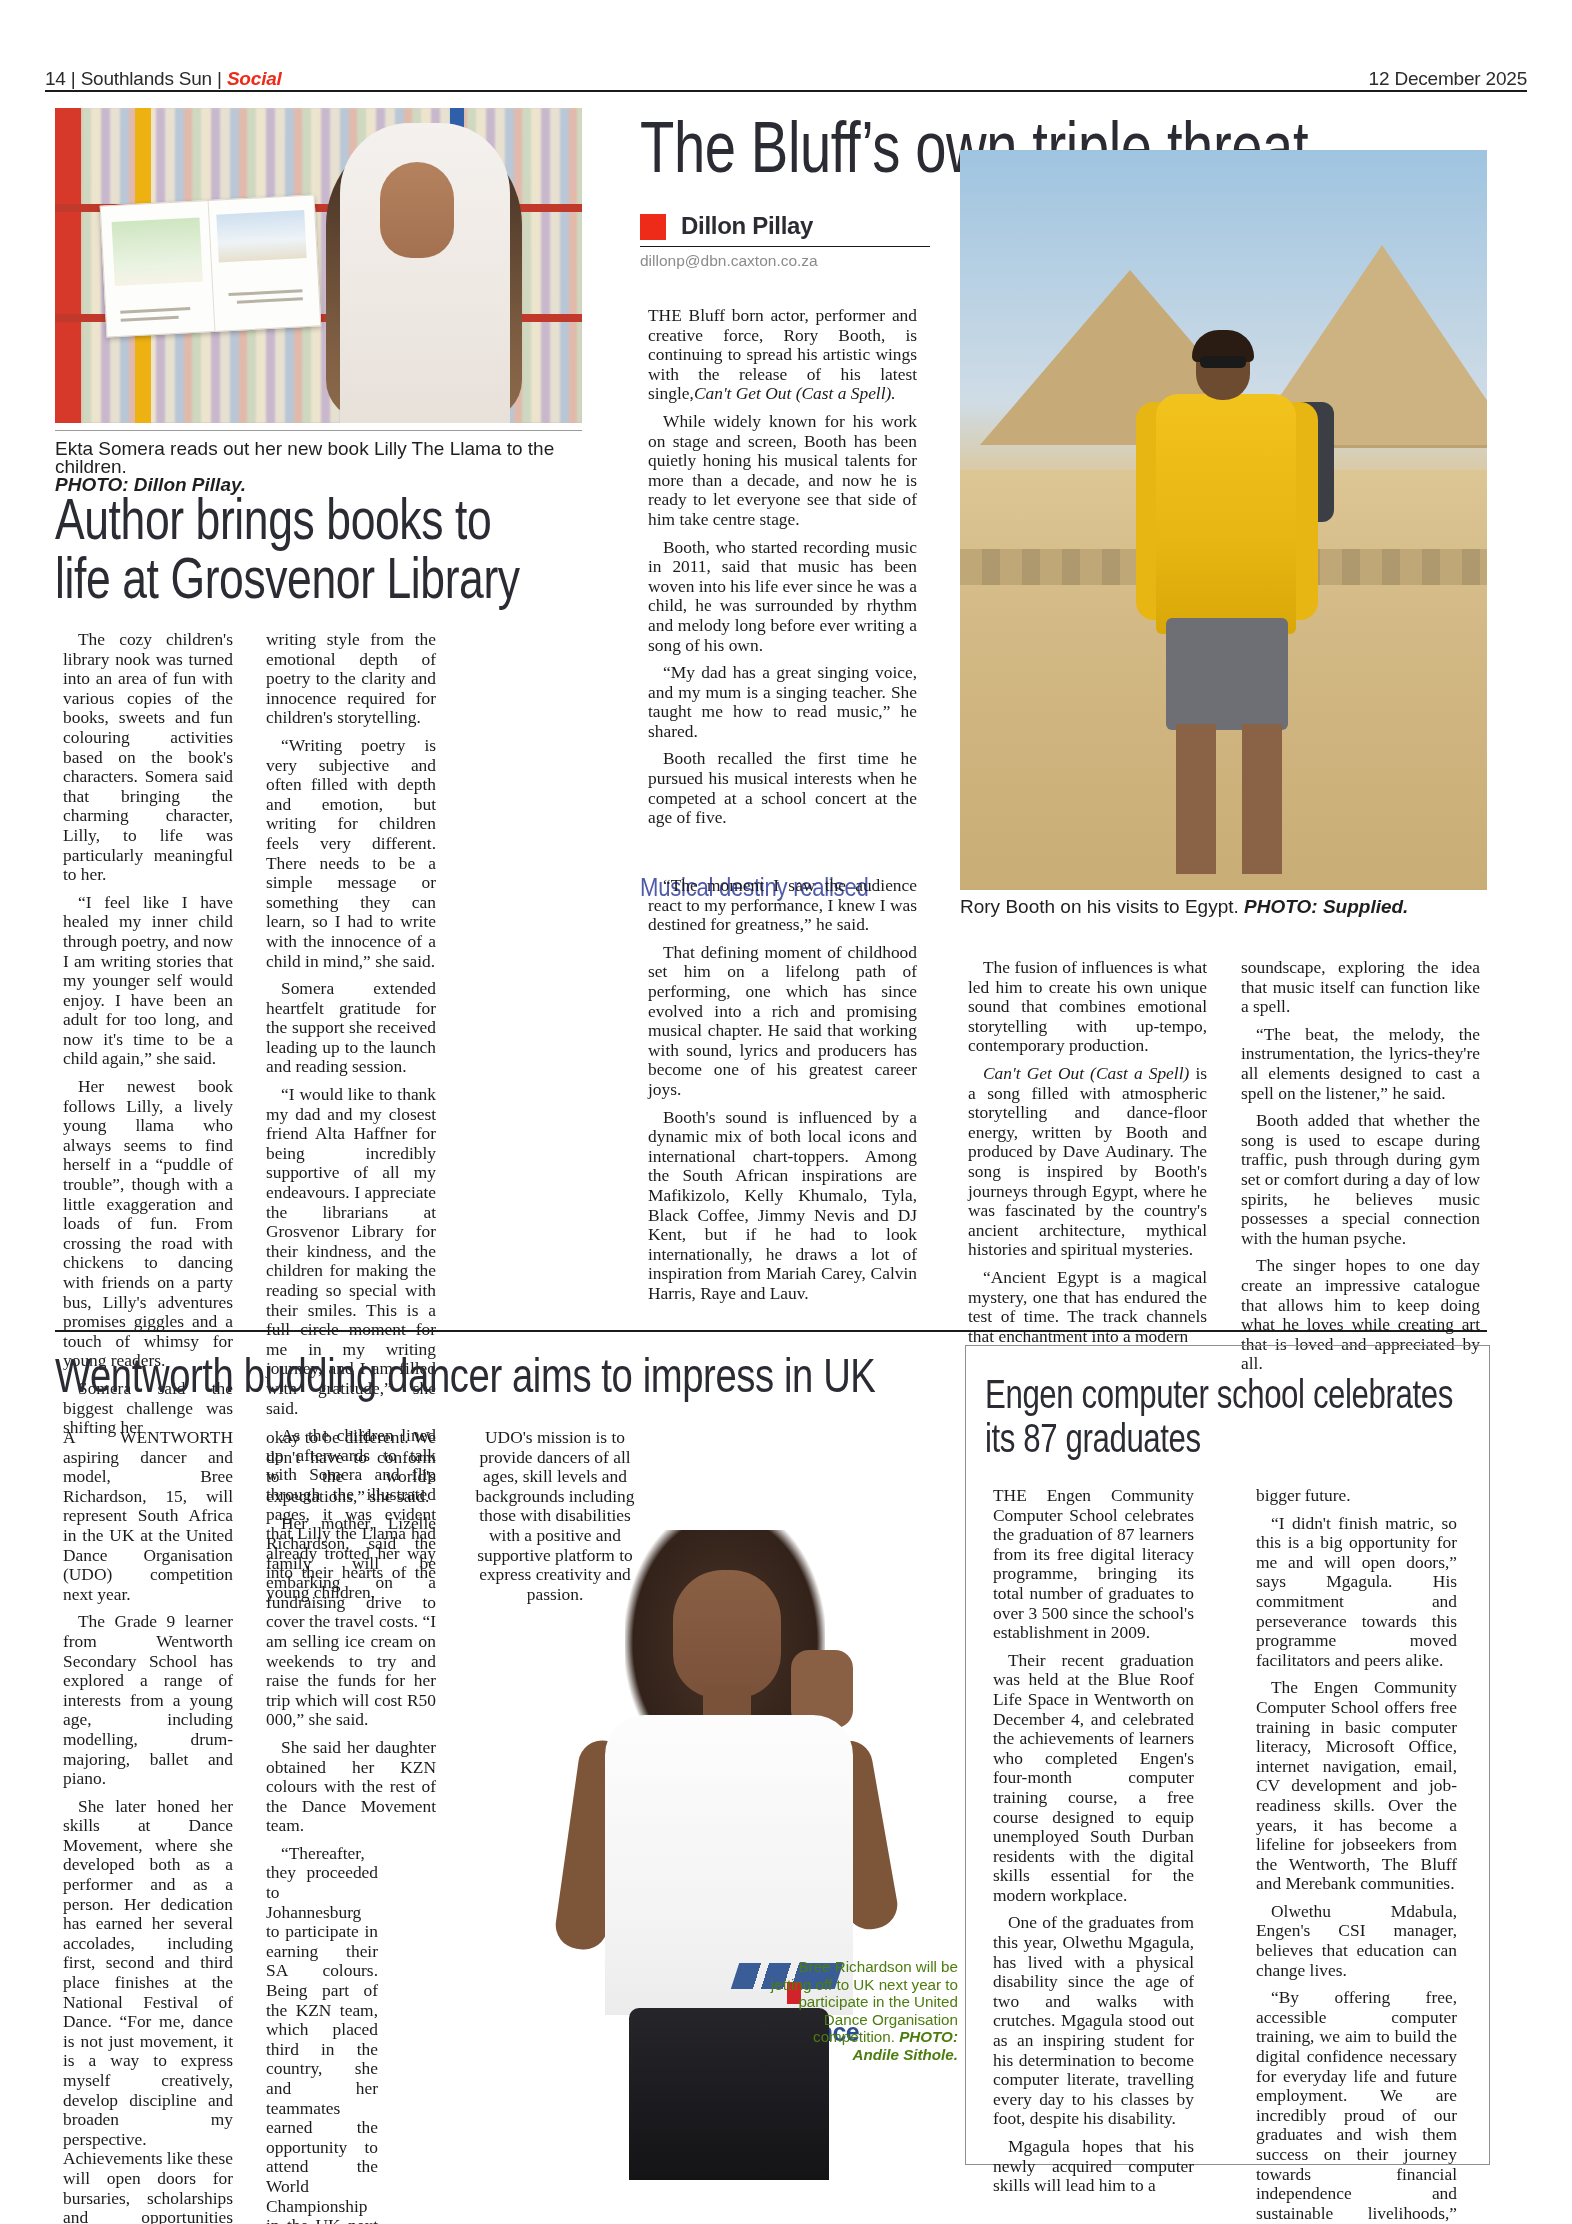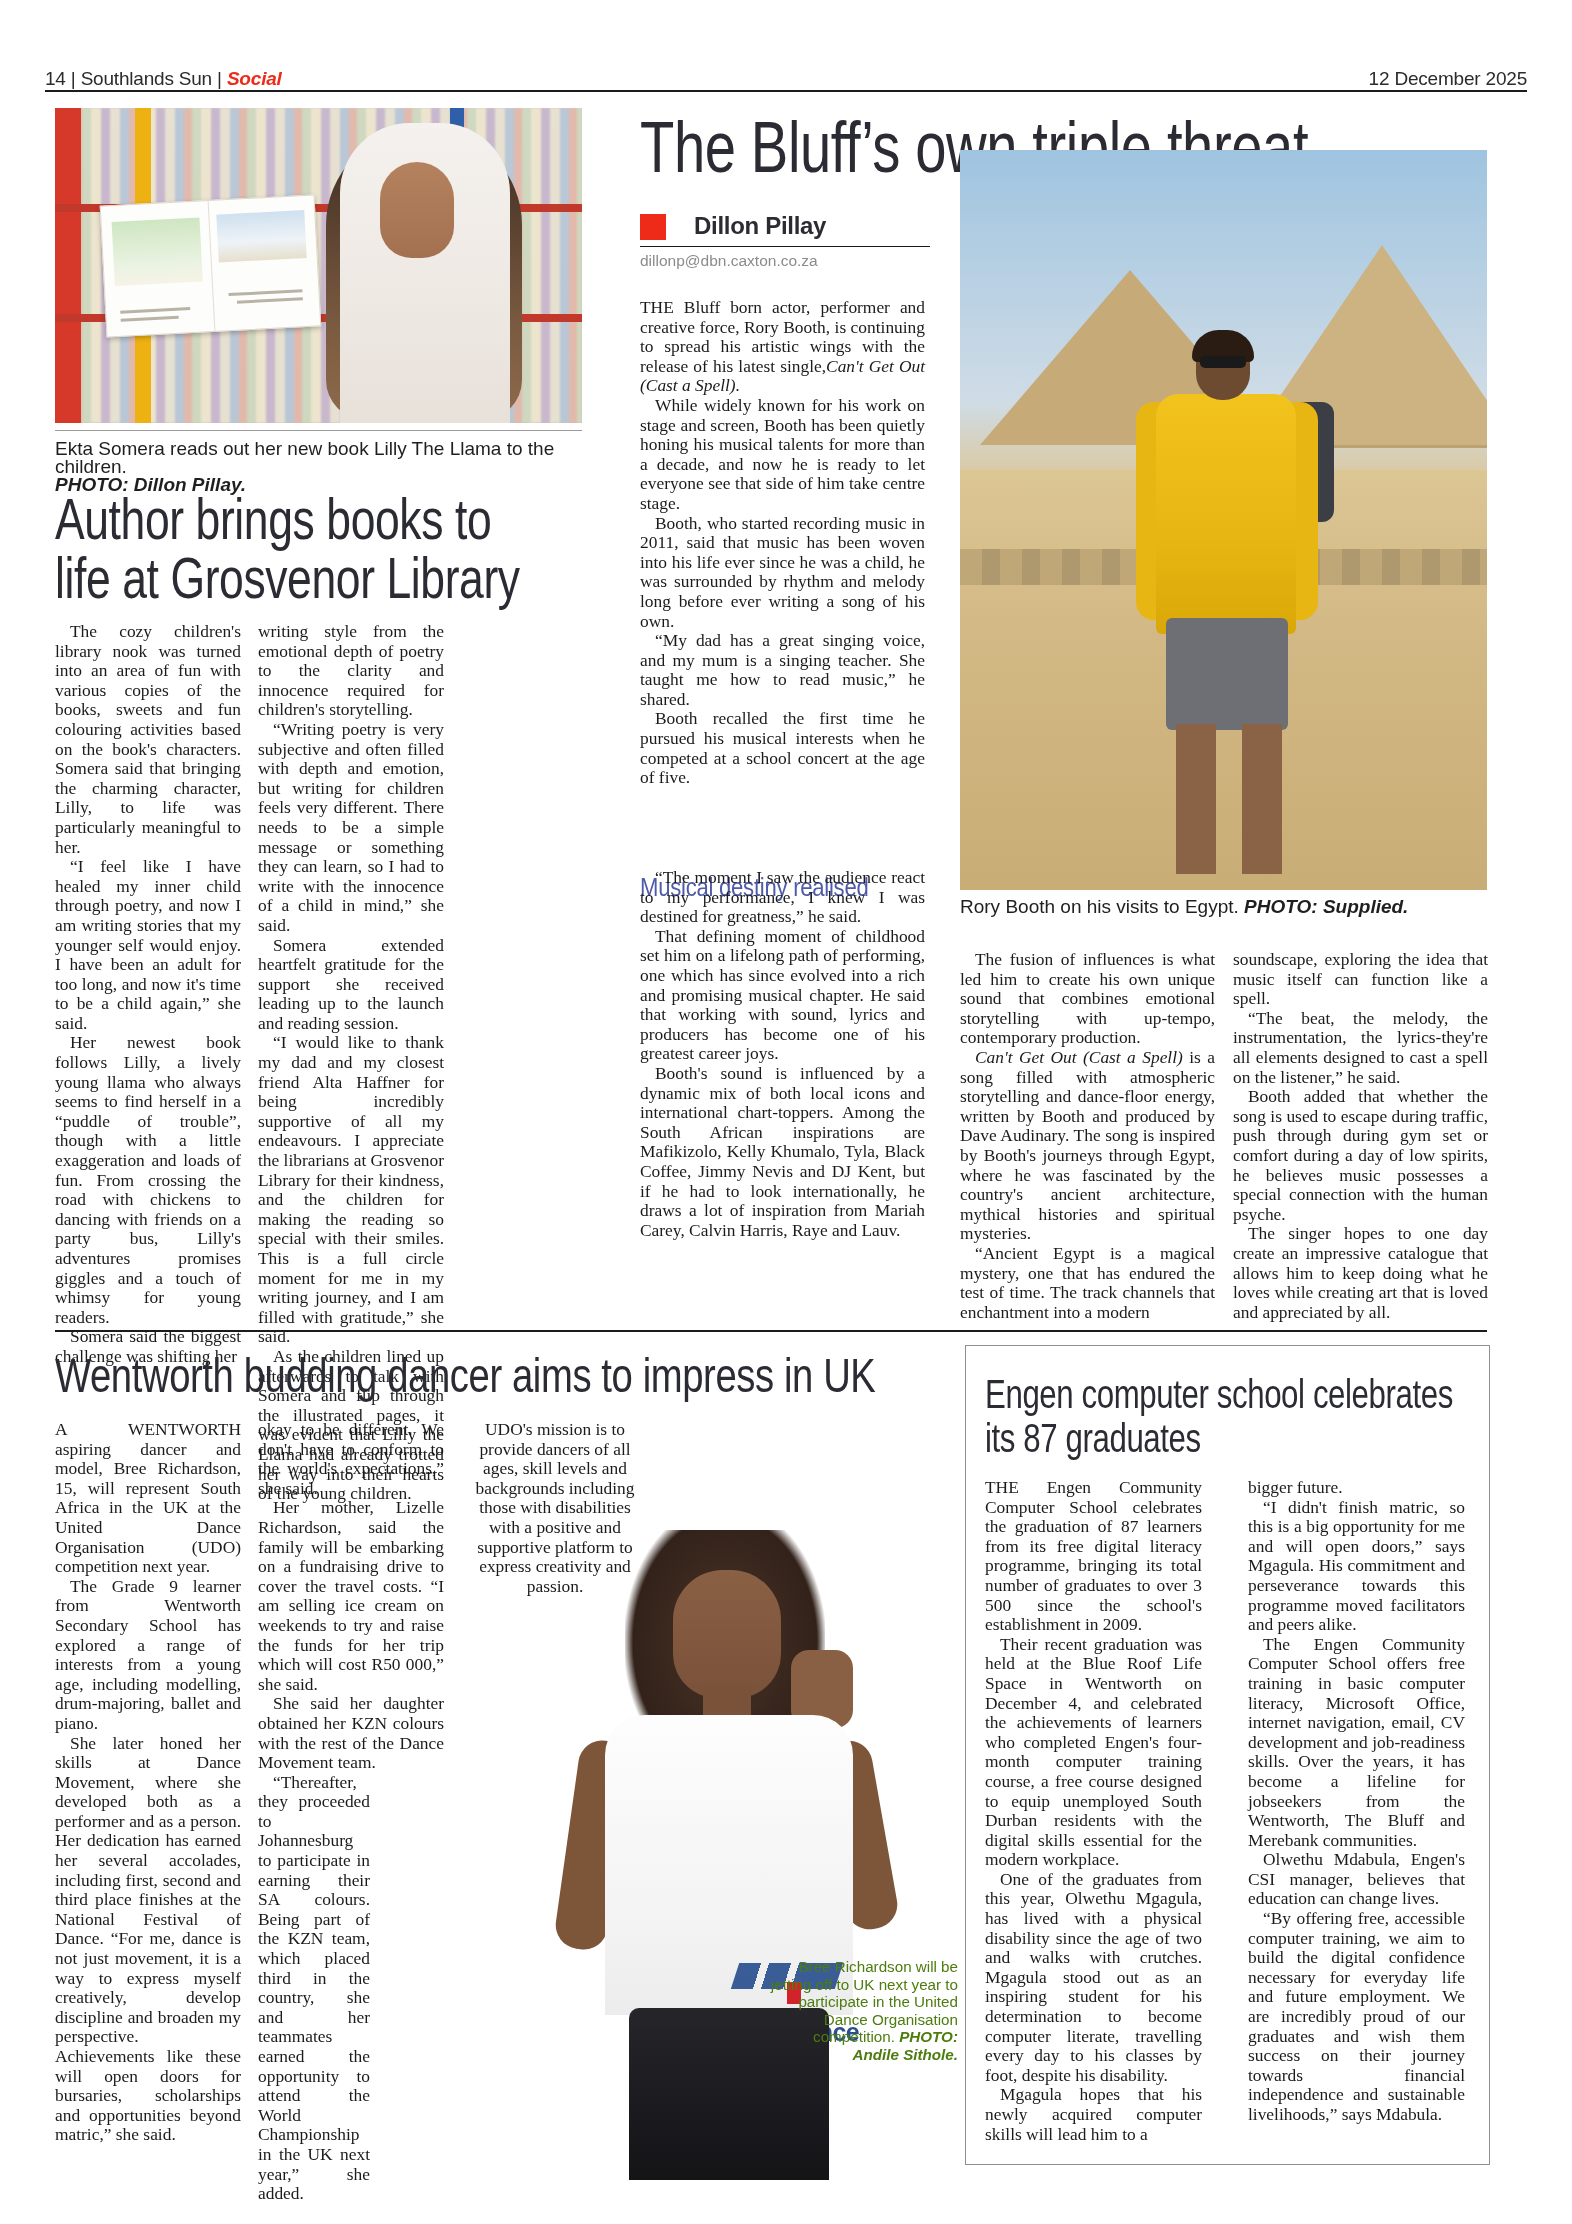--- a/index.html
+++ b/index.html
@@ -21,21 +21,21 @@
     font-family:"Liberation Sans", sans-serif;
     font-size:19px; letter-spacing:-0.2px;
   }
   .masthead .folio { color:#2b2b2b; }
   .masthead .folio .sec { color:#ee2b18; font-weight:bold; font-style:italic; }
   .masthead .date { color:#2b2b2b; }
   .rule-top { position:absolute; top:90px; left:45px; right:45px; height:2px; background:#1b1b1b; }
 
   
   .body-col { font-size:17.4px; line-height:19.6px; text-align:justify; }
-  .body-col p { margin:0; text-indent:15px; }
+  .body-col p { margin:8px; text-indent:15px; }
   .body-col p.noindent { text-indent:0; }
 
   .hl {
     font-family:"Liberation Sans Narrow","Liberation Sans", sans-serif;
     font-weight:400; color:#2b2b34; letter-spacing:-0.5px;
     transform: scaleX(0.78); transform-origin: left top;
     white-space:nowrap;
   }
   .hl-wrap { overflow:hidden; }
 
@@ -179,21 +179,21 @@
   }
   #photo-dancer .d-arm-l { position:absolute; left:22px; top:210px; width:52px; height:210px; background:#7d5539; border-radius:24px; transform:rotate(8deg); }
   #photo-dancer .d-arm-r { position:absolute; left:288px; top:210px; width:52px; height:190px; background:#7d5539; border-radius:24px; transform:rotate(-10deg); }
   #photo-dancer .d-hand { position:absolute; left:246px; top:120px; width:62px; height:78px; background:#8a6044; border-radius:18px; }
   #photo-dancer .d-tag { position:absolute; left:242px; top:452px; width:14px; height:22px; background:#d2232a; }
   .hrule { position:absolute; height:1px; background:#9b9b9b; }
   .hrule-dark { position:absolute; height:2px; background:#1b1b1b; }
 
   
   .byline { position:absolute; left:640px; top:212px; width:290px; }
-  .byline-row { display:flex; align-items:flex-end; gap:28px; }
+  .byline-row { display:flex; align-items:flex-end; gap:15px; }
   .byline-sq { width:26px; height:26px; background:#ee2b18; }
   .byline-name {
     font-family:"Liberation Sans Narrow","Liberation Sans", sans-serif;
     font-weight:bold; font-size:24px; color:#2b2b34; letter-spacing:-0.3px;
   }
   .byline-rule { margin-top:6px; height:1px; background:#1b1b1b; }
   .byline-mail {
     margin-top:5px; font-family:"Liberation Sans", sans-serif;
     font-size:15.5px; color:#8b8b8b;
   }

